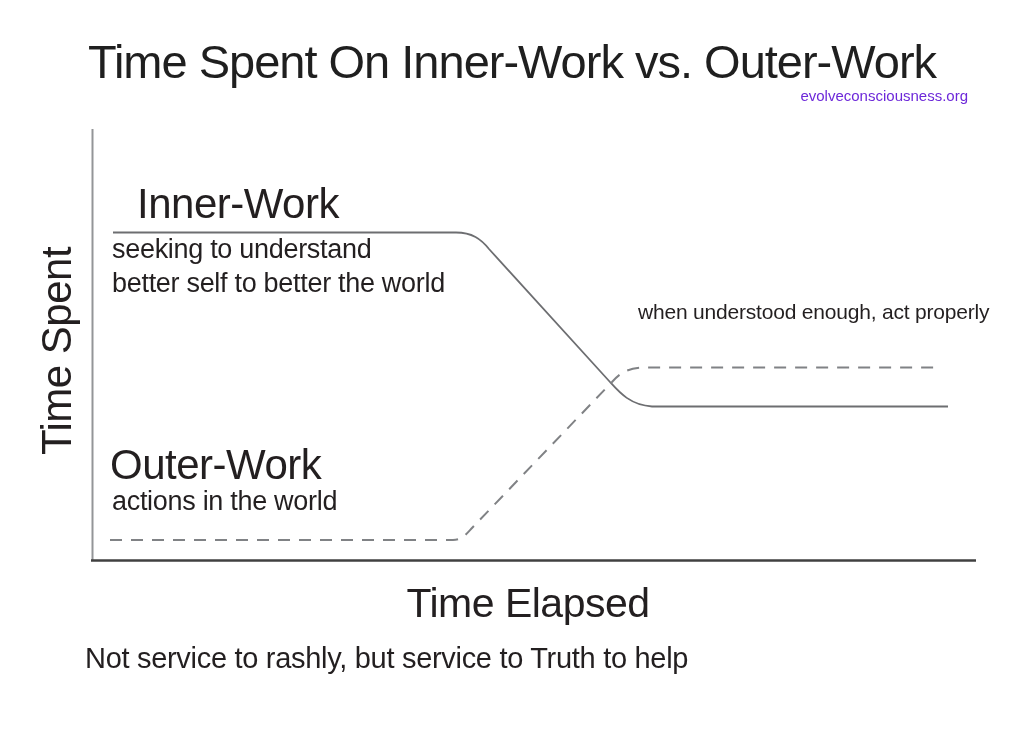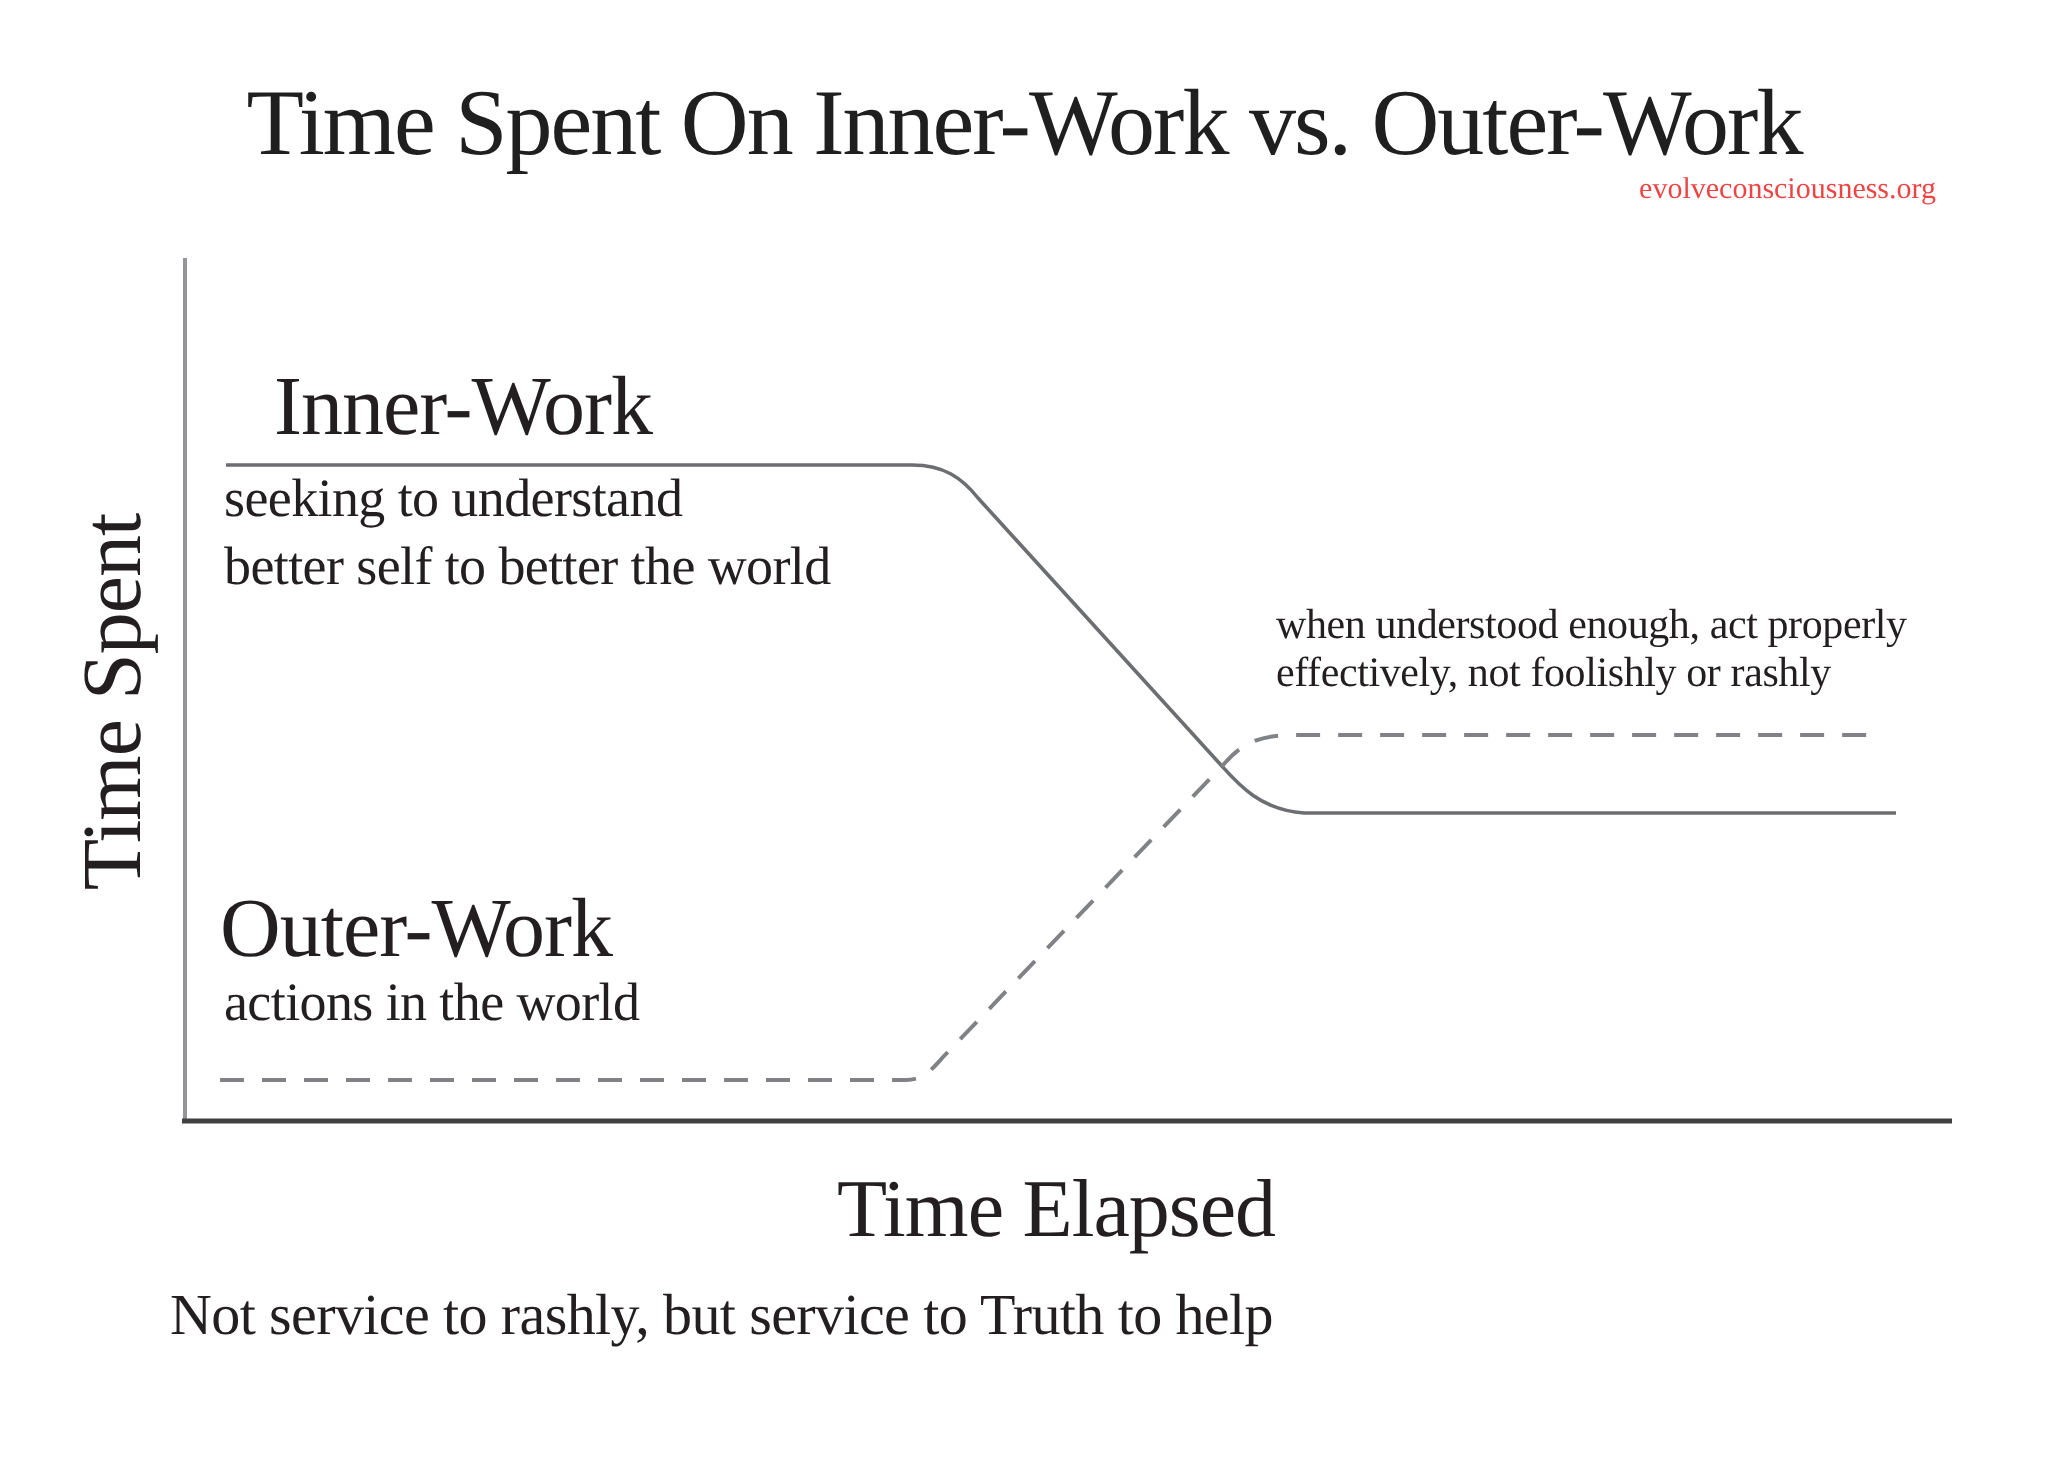--- a/index.html
+++ b/index.html
@@ -1,39 +1,39 @@
 <!DOCTYPE html>
 <html><head>
 <meta charset="utf-8">
 <style>
   html, body { margin: 0; padding: 0; background: #ffffff; }
   .stage {
     position: relative;
     width: 1024px;
     height: 731px;
     background: #ffffff;
-    font-family: Liberation Serif, serif;
+    font-family: Liberation Sans, sans-serif;
     color: #231f20;
     overflow: hidden;
     border-radius: 26px;
   }
   .abs { position: absolute; }
   .page-title {
     left: 0; right: 0; top: 36px;
     text-align: center;
     font-size: 47px;
     letter-spacing: -1px;
     line-height: 52px;
     white-space: nowrap;
     color: #1f1f1f;
   }
   .credit {
     top: 87px; right: 56px;
     font-size: 15px;
-    color: #ef4444;
+    color: #6d28d9;
   }
   .chart-svg { left: 0; top: 0; }
   .y-axis-title {
     left: 57px; top: 351px;
     transform: translate(-50%, -50%) rotate(-90deg);
     font-size: 42px;
     white-space: nowrap;
     letter-spacing: -0.5px;
   }
   .x-axis-title {
@@ -101,20 +101,19 @@
     <div>seeking to understand</div>
     <div>better self to better the world</div>
   </div>
 
   <div class="abs series-label outer-label">Outer-Work</div>
 
   <div class="abs series-desc outer-desc">actions in the world</div>
 
   <div class="abs annotation">
     <div>when understood enough, act properly</div>
-    <div>effectively, not foolishly or rashly</div>
   </div>
 
   <div class="abs footnote">
     <div>Not service to rashly, but service to Truth to help</div>
   </div>
 
 </div>
 
 </body></html>

